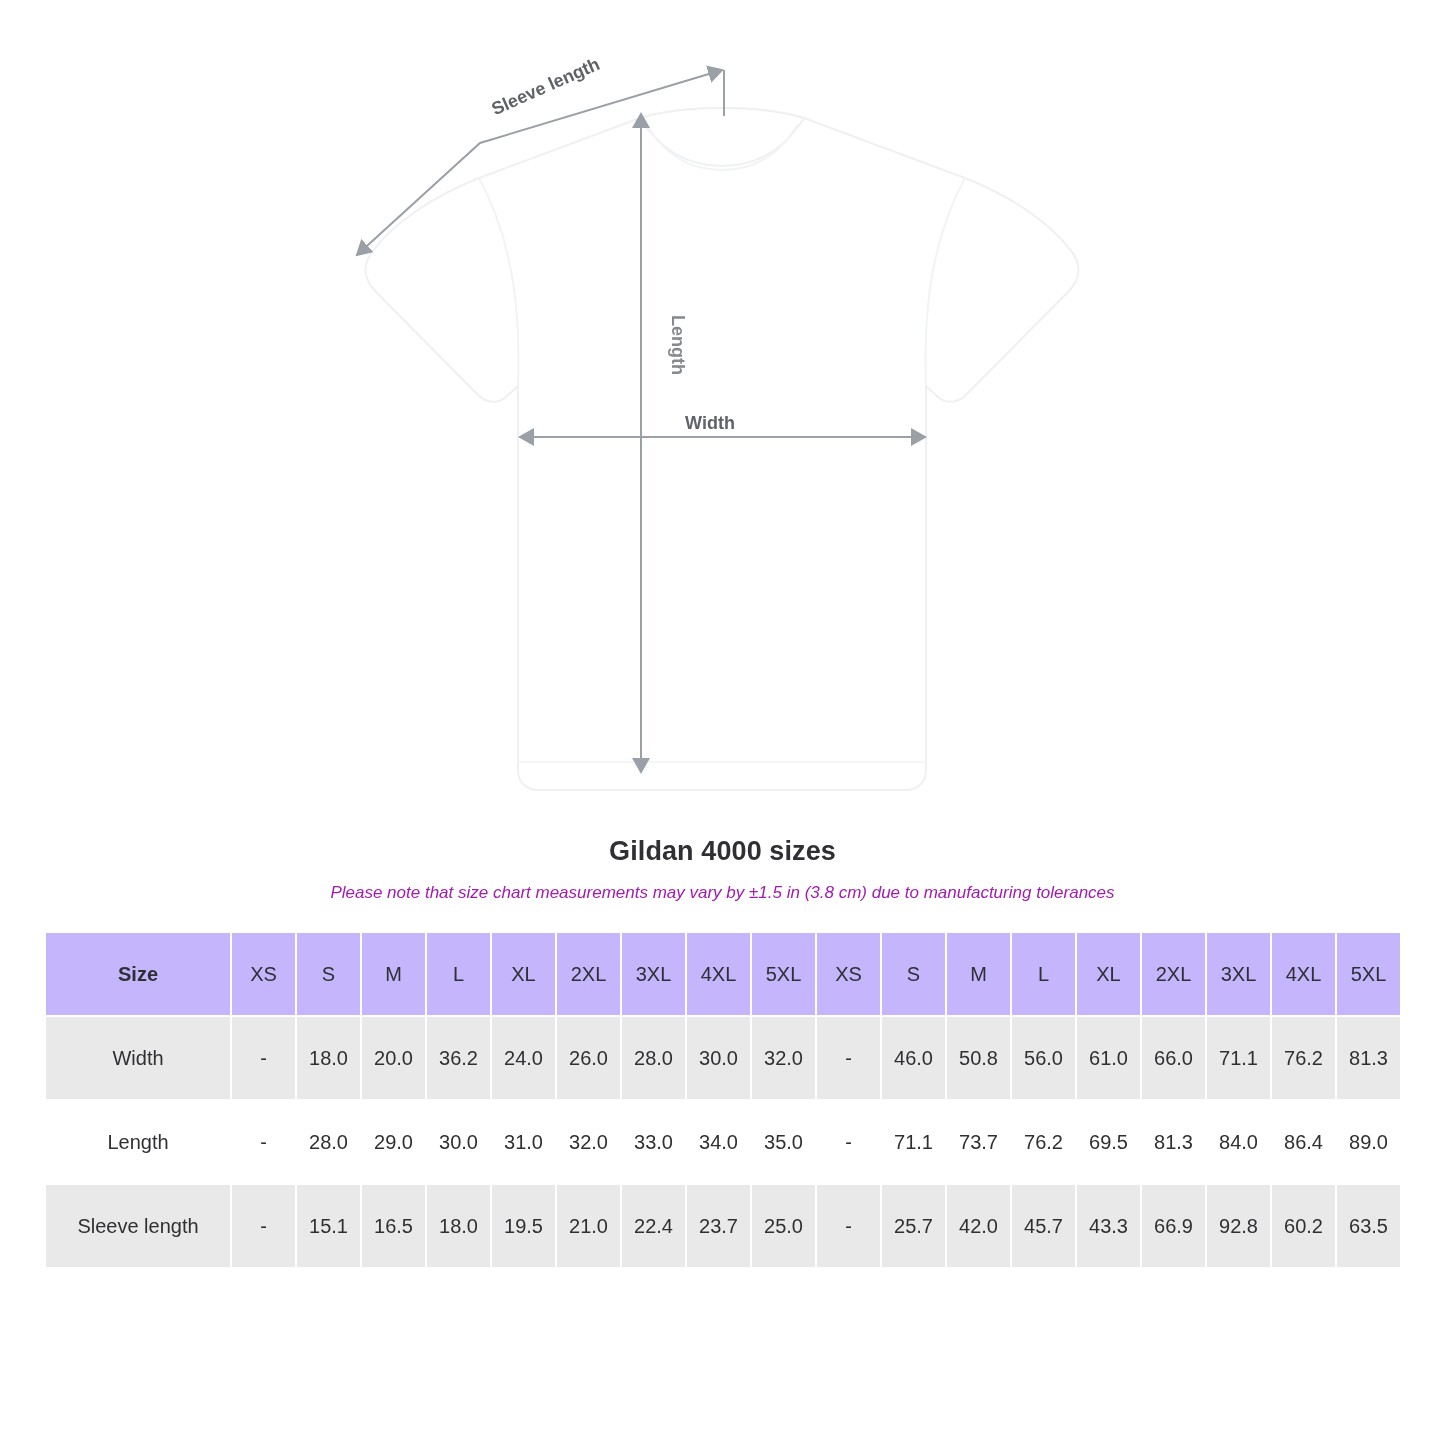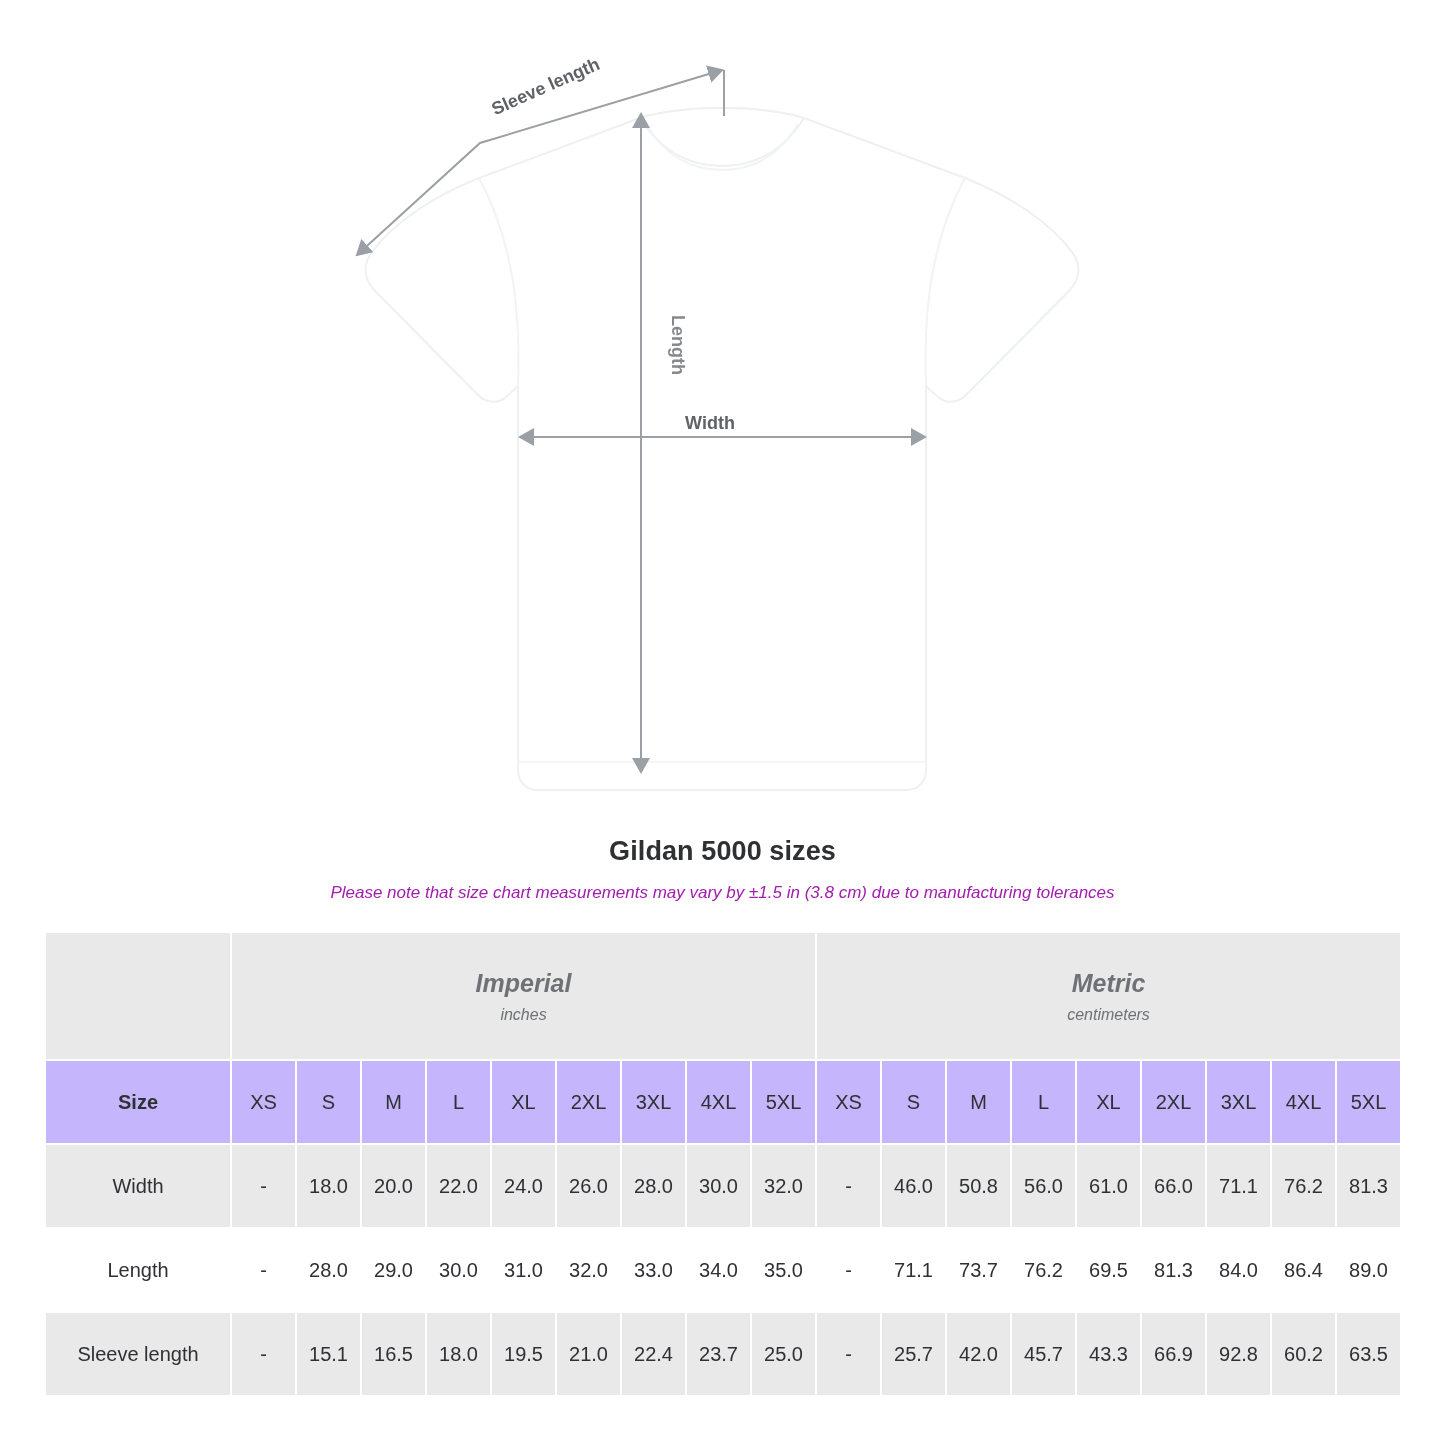--- a/index.html
+++ b/index.html
@@ -160,21 +160,21 @@
 
       <g>
         <line x1="724" y1="70" x2="724" y2="116" stroke="#9aa0a6" stroke-width="2"></line>
         <polyline points="357,255 480,143 722,70" fill="none" stroke="#9aa0a6" stroke-width="2" marker-start="url(#arrStart)" marker-end="url(#arrEnd)"></polyline>
         <text x="548" y="92" transform="rotate(-24 548 92)" fill="#5f6368" font-family="Liberation Sans, sans-serif" font-size="18" font-weight="bold" text-anchor="middle">Sleeve length</text>
       </g>
     </svg>
   </div>
 
   <div class="title-block">
-    <div class="chart-title">Gildan 5000 sizes</div>
+    <div class="chart-title">Gildan 4000 sizes</div>
     <div class="chart-note">Please note that size chart measurements may vary by ±1.5 in (3.8 cm) due to manufacturing tolerances</div>
   </div>
 
   <div class="table-wrap">
     <table class="size-table">
       <colgroup>
         <col style="width:186px">
         <col style="width:65px">
           <col style="width:65px">
           <col style="width:65px">
@@ -189,31 +189,20 @@
           <col style="width:65px">
         <col style="width:65px">
           <col style="width:65px">
           <col style="width:65px">
         <col style="width:65px">
           <col style="width:65px">
           <col style="width:65px">
       </colgroup>
       <tbody>
 
-        <tr class="unit-head">
-          <td colspan="1"></td>
-          <td colspan="9">
-            <div class="unit-name">Imperial</div>
-            <div class="unit-sub">inches</div>
-          </td>
-          <td colspan="9">
-            <div class="unit-name">Metric</div>
-            <div class="unit-sub">centimeters</div>
-          </td>
-        </tr>
 
         <tr class="head-row">
           <td class="rowlabel">Size</td>
           <td class="vcell sizecell">XS</td>
           <td class="vcell sizecell">S</td>
           <td class="vcell sizecell">M</td>
           <td class="vcell sizecell">L</td>
           <td class="vcell sizecell">XL</td>
           <td class="vcell sizecell">2XL</td>
           <td class="vcell sizecell">3XL</td>
@@ -228,21 +217,21 @@
           <td class="vcell sizecell">3XL</td>
           <td class="vcell sizecell">4XL</td>
           <td class="vcell sizecell">5XL</td>
         </tr>
 
         <tr class="data-row shaded">
           <td class="rowlabel">Width</td>
           <td class="vcell">-</td>
           <td class="vcell">18.0</td>
           <td class="vcell">20.0</td>
-          <td class="vcell">22.0</td>
+          <td class="vcell">36.2</td>
           <td class="vcell">24.0</td>
           <td class="vcell">26.0</td>
           <td class="vcell">28.0</td>
           <td class="vcell">30.0</td>
           <td class="vcell">32.0</td>
           <td class="vcell">-</td>
           <td class="vcell">46.0</td>
           <td class="vcell">50.8</td>
           <td class="vcell">56.0</td>
           <td class="vcell">61.0</td>

